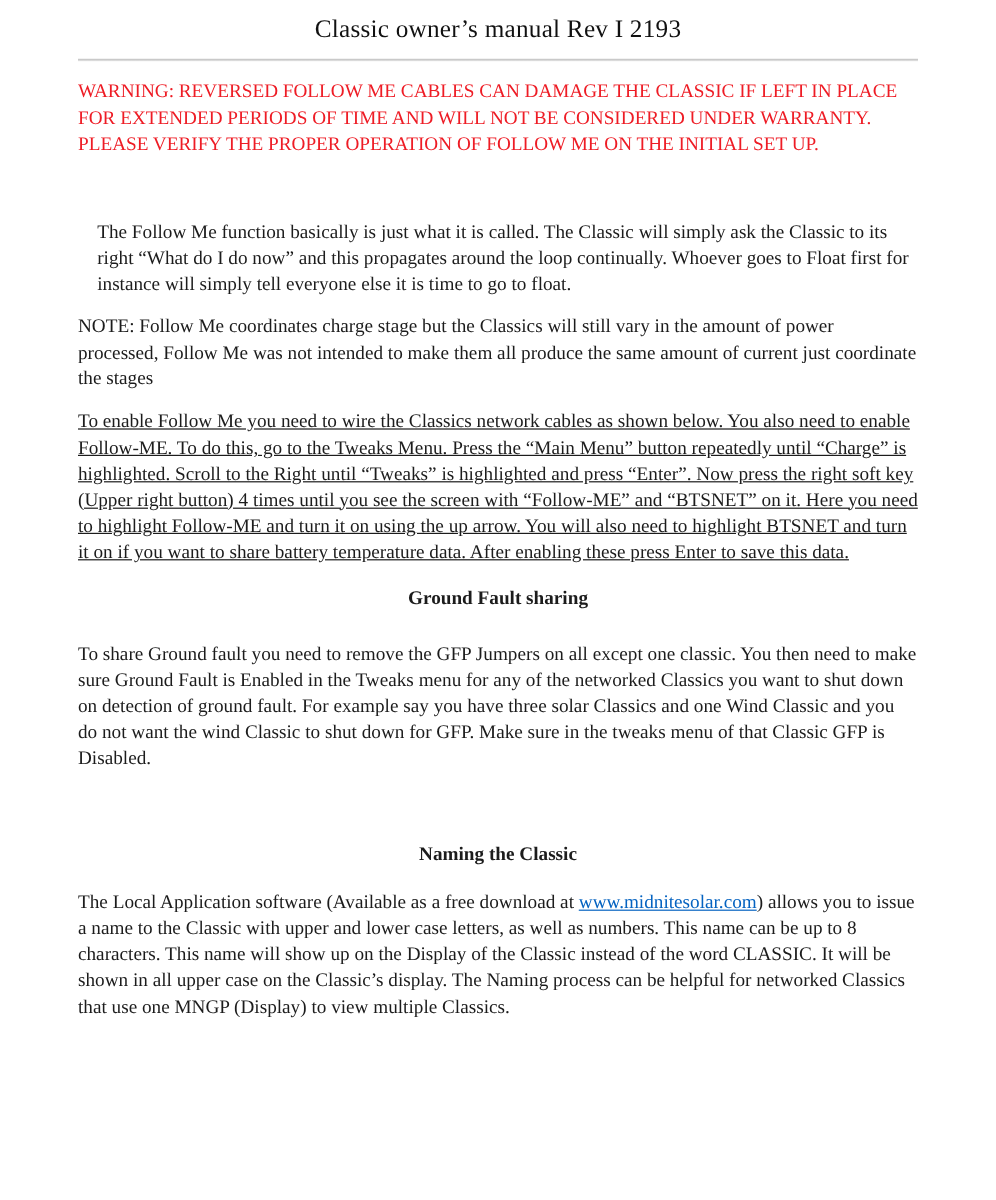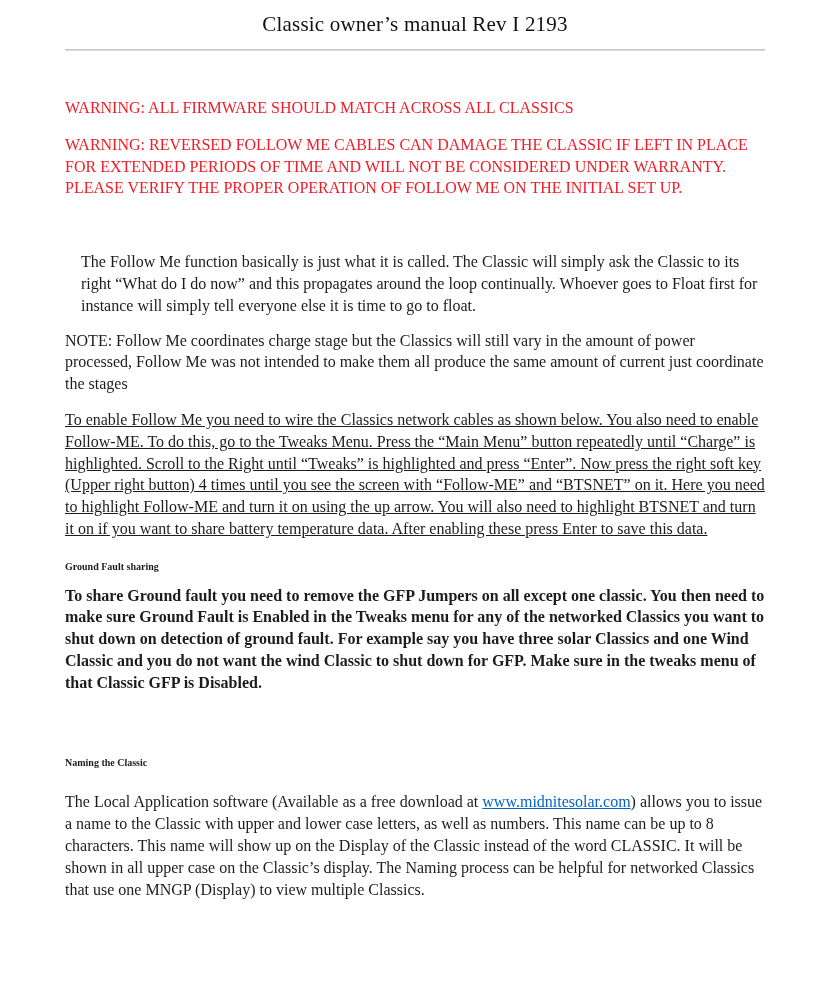--- a/index.html
+++ b/index.html
@@ -39,45 +39,45 @@
   .warning {
     color: var(--warning_red, #ee1c25);
   }
   .warning-first { margin-top: 46px; }
   .warning-second { margin-top: 15px; }
   .para { margin-top: 13px; }
   .para-first { margin-top: 52px; margin-left: 16px; }
   .para-enable { margin-top: 14px; text-decoration: underline; }
   h2.section-heading {
     font-weight: 700;
-    font-size: 10px;
+    font-size: 16px;
     margin-top: 16px;
+    text-align: center;
   }
   h2.section-heading.spaced { margin-top: 58px; }
-  .para-after-heading { margin-top: 7px; font-weight: bold; }
+  .para-after-heading { margin-top: 25px; }
   .para-naming { margin-top: 18px; }
   a.doc-link {
     color: var(--link_blue, #0563c1);
     text-decoration: underline;
     cursor: pointer;
   }
 </style>
 </head>
 <body>
 
 <div class="page">
 
   <header>
     <h1 class="doc-title">Classic owner’s manual Rev I 2193</h1>
     <div class="header-rule"></div>
   </header>
 
   <main>
 
-    <p class="warning warning-first">WARNING: ALL FIRMWARE SHOULD MATCH ACROSS ALL CLASSICS</p>
 
     <p class="warning warning-second">WARNING: REVERSED FOLLOW ME CABLES CAN DAMAGE THE CLASSIC IF LEFT IN PLACE FOR EXTENDED PERIODS OF TIME AND WILL NOT BE CONSIDERED UNDER WARRANTY. PLEASE VERIFY THE PROPER OPERATION OF FOLLOW ME ON THE INITIAL SET UP.</p>
 
     <p class="para para-first">The Follow Me function basically is just what it is called. The Classic will simply ask the Classic to its right “What do I do now” and this propagates around the loop continually. Whoever goes to Float first for instance will simply tell everyone else it is time to go to float.</p>
 
     <p class="para">NOTE: Follow Me coordinates charge stage but the Classics will still vary in the amount of power processed, Follow Me was not intended to make them all produce the same amount of current just coordinate the stages</p>
 
     <p class="para para-enable">To enable Follow Me you need to wire the Classics network cables as shown below. You also need to enable Follow-ME. To do this, go to the Tweaks Menu. Press the “Main Menu” button repeatedly until “Charge” is highlighted. Scroll to the Right until “Tweaks” is highlighted and press “Enter”. Now press the right soft key (Upper right button) 4 times until you see the screen with “Follow-ME” and “BTSNET” on it. Here you need to highlight Follow-ME and turn it on using the up arrow. You will also need to highlight BTSNET and turn it on if you want to share battery temperature data. After enabling these press Enter to save this data.</p>
 
     <h2 class="section-heading">Ground Fault sharing</h2>

